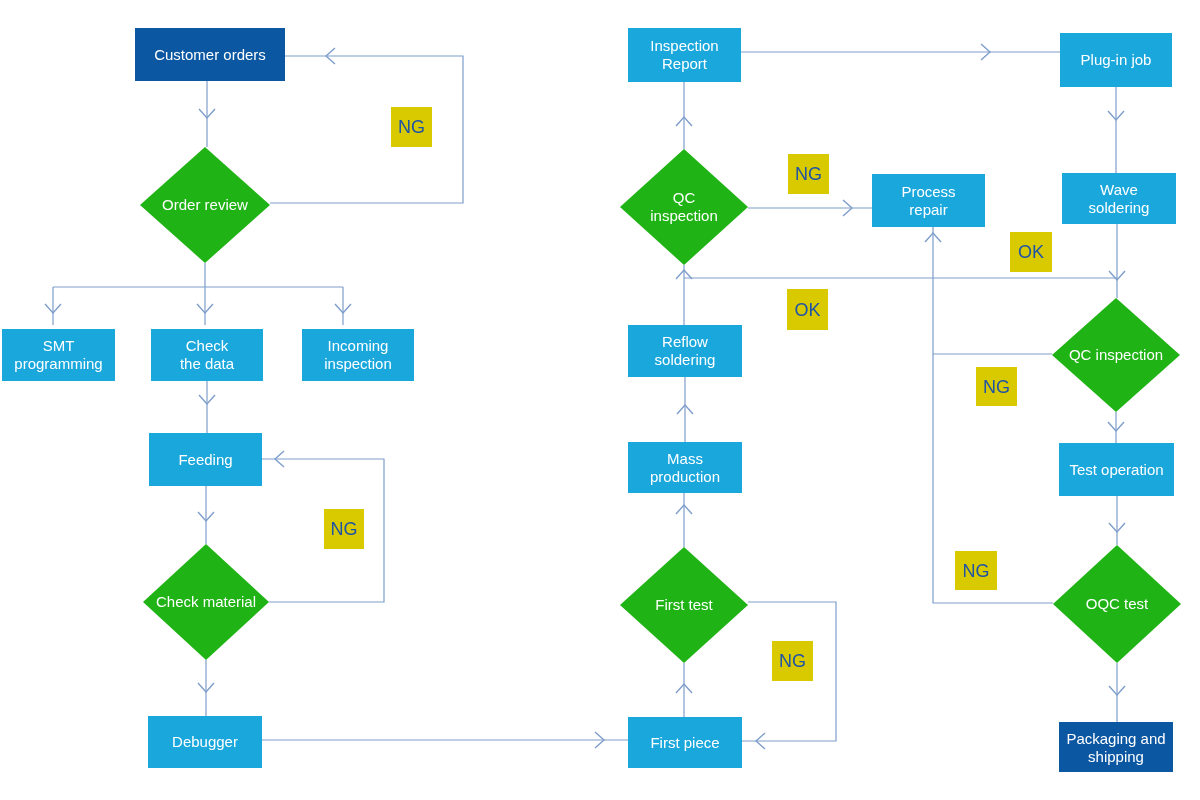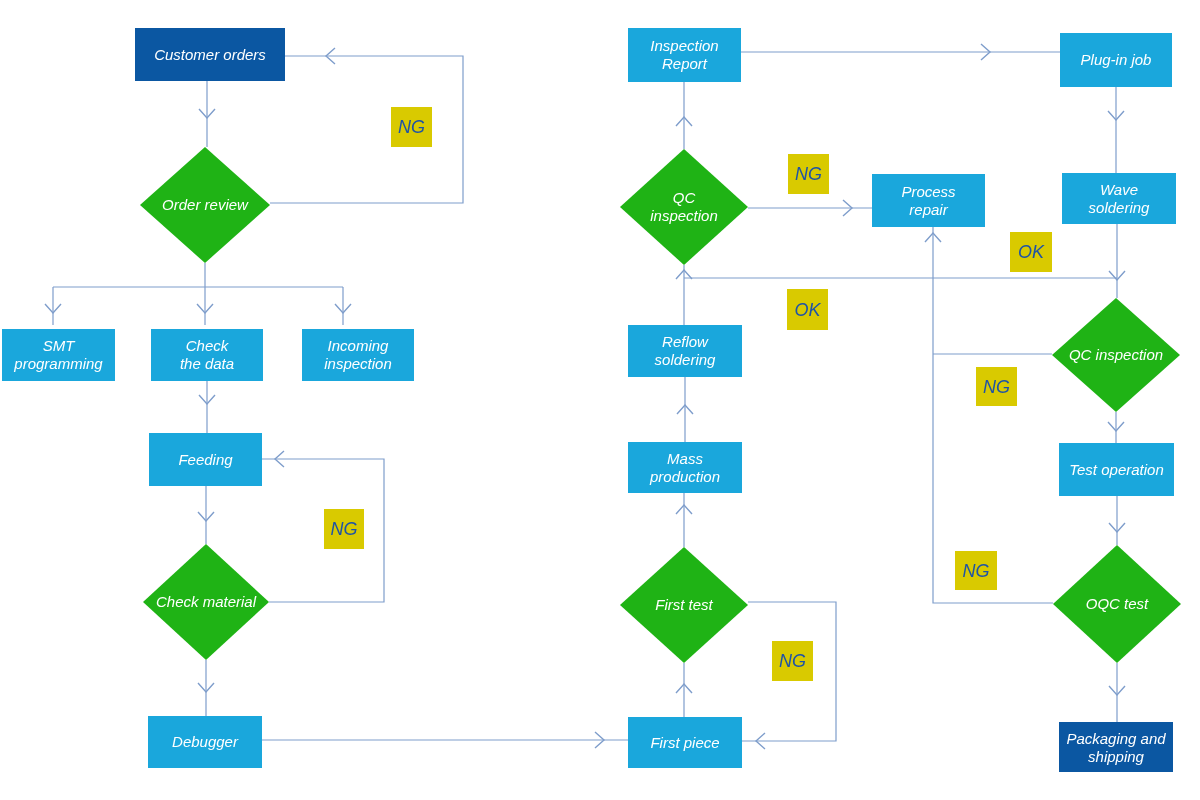--- a/index.html
+++ b/index.html
@@ -1,16 +1,16 @@
 <!DOCTYPE html>
 <html><head>
 <meta charset="utf-8">
 <style>
   html, body { margin: 0; padding: 0; background: #ffffff; }
-  #stage { width: 1200px; height: 772px; position: relative; overflow: hidden; font-style: italic; }
+  #stage { width: 1200px; height: 772px; position: relative; overflow: hidden; }
   svg { display: block; font-family: "Liberation Sans", sans-serif; }
   .node-text { fill: #ffffff; font-size: 15px; }
   .diamond-text { fill: #ffffff; font-size: 15px; }
   .tag-text { font-size: 18px; }
   .edge { fill: none; }
   .arrowhead { fill: none; }
 </style>
 </head>
 <body>
 

